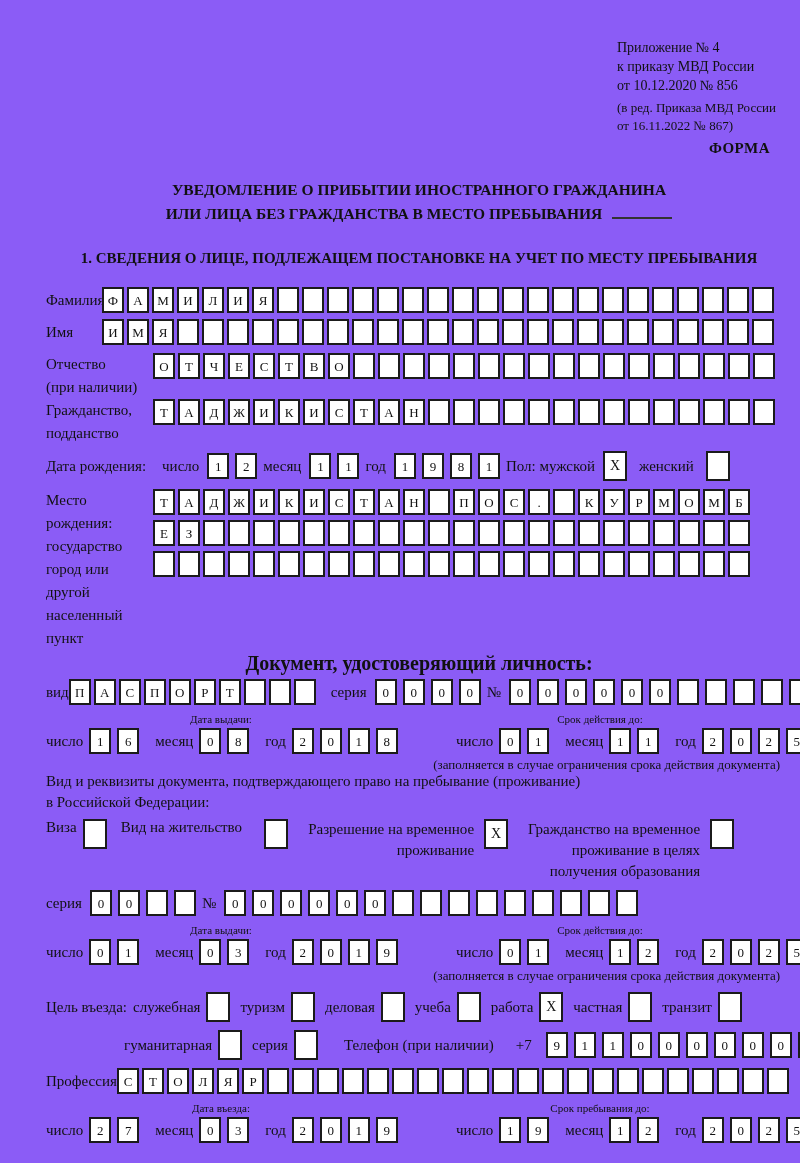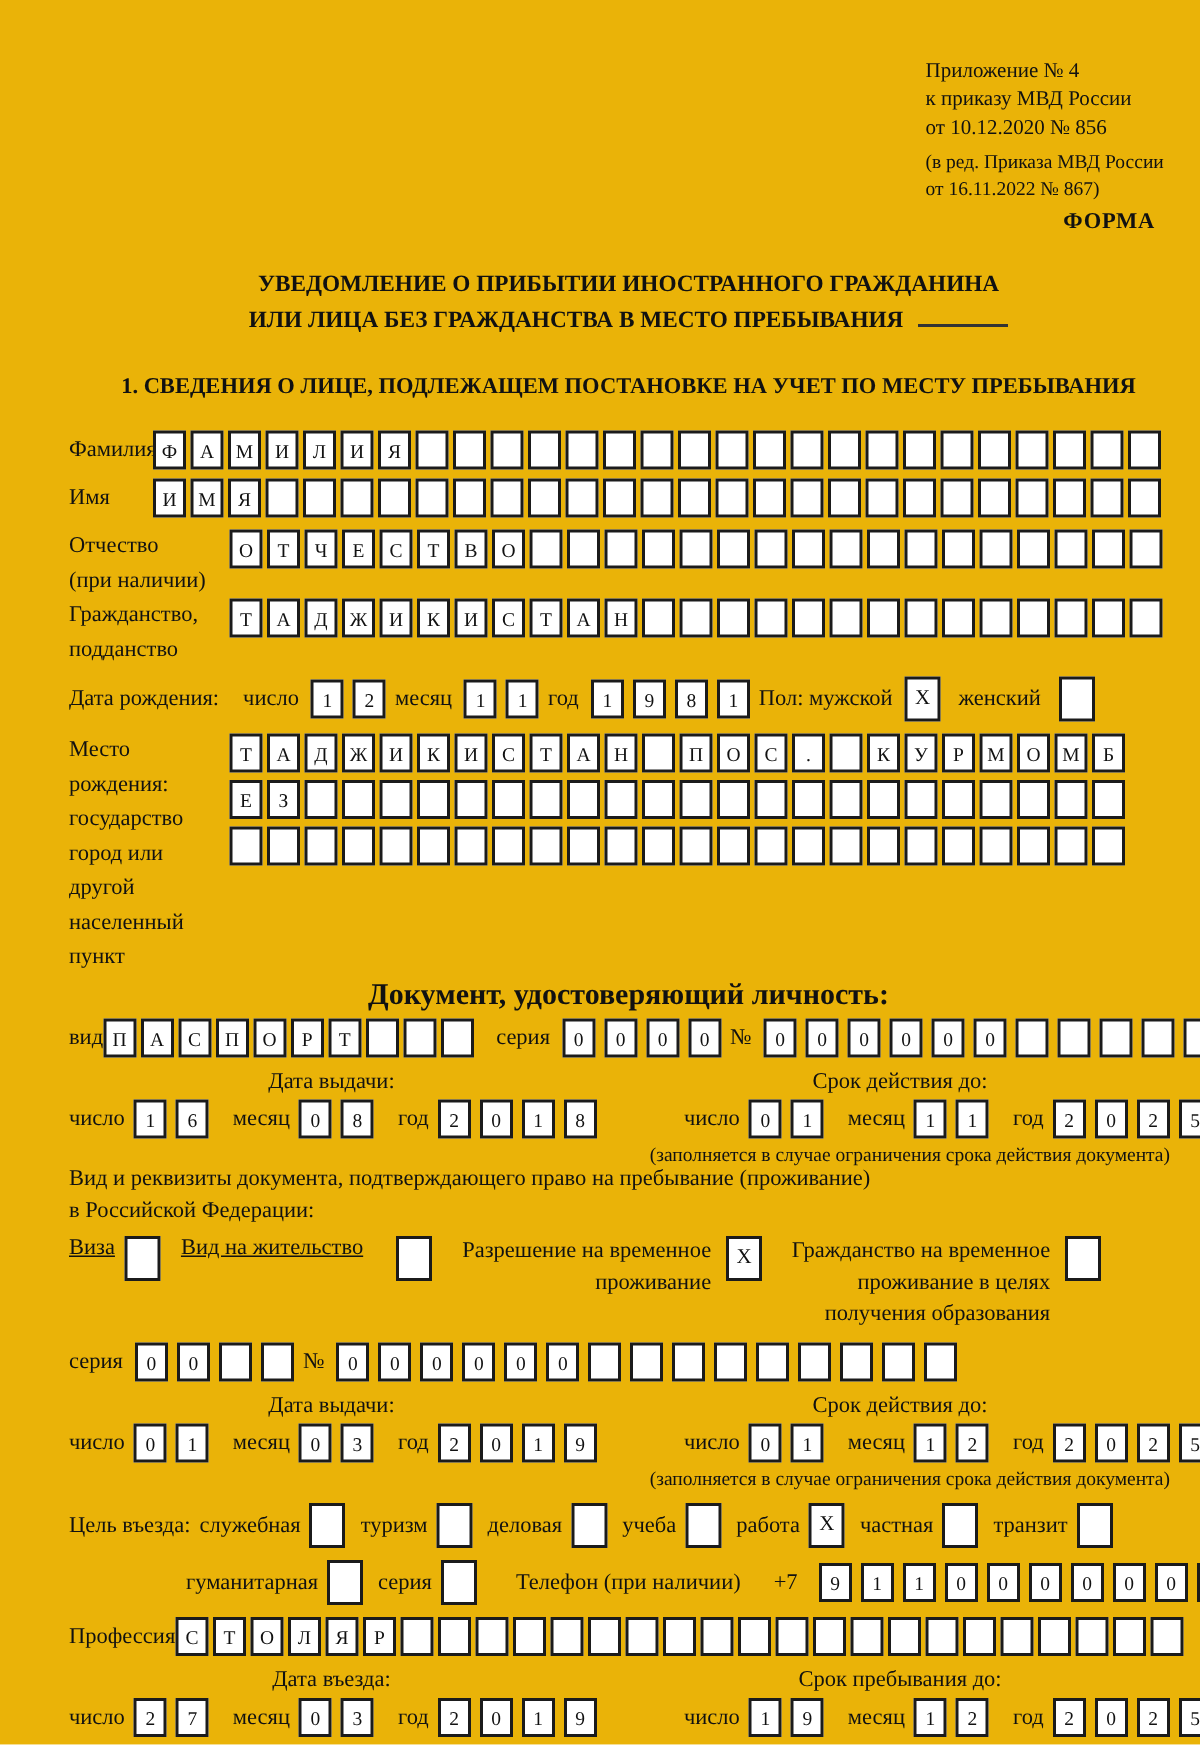--- a/index.html
+++ b/index.html
@@ -1,18 +1,18 @@
 <!DOCTYPE html>
 <html><head>
 <meta charset="utf-8">
 <style>
   html,body{margin:0;padding:0;background:#ffffff;}
   .page{
     width:800px;height:1163px;box-sizing:border-box;position:relative;
-    background:#eab308;color:#111;
+    background:#8b5cf6;color:#111;
     font-family:"Liberation Serif","DejaVu Serif",serif;
     padding:36px 8px 0 46px;overflow:hidden;
   }
   
   .hdr{position:absolute;left:617px;top:38px;font-size:14px;line-height:19px;}
   .hdr .ed{font-size:13px;line-height:18px;margin-top:4px;}
   .forma{position:absolute;right:30px;top:140px;font-weight:bold;font-size:15px;letter-spacing:.5px;}
   
   .title{margin-top:142px;text-align:center;font-weight:bold;font-size:15.5px;line-height:24px;}
   .title .blank{display:inline-block;width:60px;border-bottom:2.5px solid #333;height:14px;margin-left:10px;}
@@ -27,35 +27,35 @@
     display:inline-flex;align-items:center;justify-content:center;
     font-size:13px;line-height:1;background:#fff;flex:none;
   }
   .cells.sp .cell{margin-right:6px;}
   .cb{
     width:20px;height:26px;border:2px solid #1b1b1b;display:inline-flex;flex:none;
     align-items:center;justify-content:center;font-size:14px;background:#fff;
   }
   .gap8{width:8px;flex:none;}.gap12{width:12px;flex:none;}.gap16{width:16px;flex:none;}
   
-  .subhead{display:flex;margin-top:8px;font-size:15px;gap:12px;}
+  .subhead{display:flex;margin-top:8px;font-size:11px;gap:12px;}
   .subhead .l{width:350px;text-align:center;}
   .subhead .r{flex:1;text-align:center;}
   .daterow{display:flex;align-items:center;margin-top:3px;}
   .dategrp{display:flex;align-items:center;}
   .dategrp .lab{margin-right:6px;}
   .dategrp .cells{margin-right:10px;}
   .dgl{width:350px;}
   .note{font-size:13px;margin-top:3px;text-align:right;padding-right:12px;}
   .para{font-size:15px;}
   .para2{font-size:15px;margin-top:4px;}
   
   .cbrow{display:flex;align-items:flex-start;margin-top:8px;}
   .cbrow .item{display:flex;align-items:flex-start;}
-  .cbrow .txt{font-size:15px;text-decoration:underline;}
+  .cbrow .txt{font-size:15px;}
   .cbrow .txtc{font-size:15px;text-align:right;line-height:21px;}
   .cbrow .cb{margin-left:10px;margin-right:14px;}
   
   .purp .lab{margin-right:6px;}
   .purp .cb{margin-right:10px;}
   
   .mlab{font-size:15px;line-height:23px;flex:none;}
   .stack .crow{margin-bottom:5px;}
 </style>
 </head>

